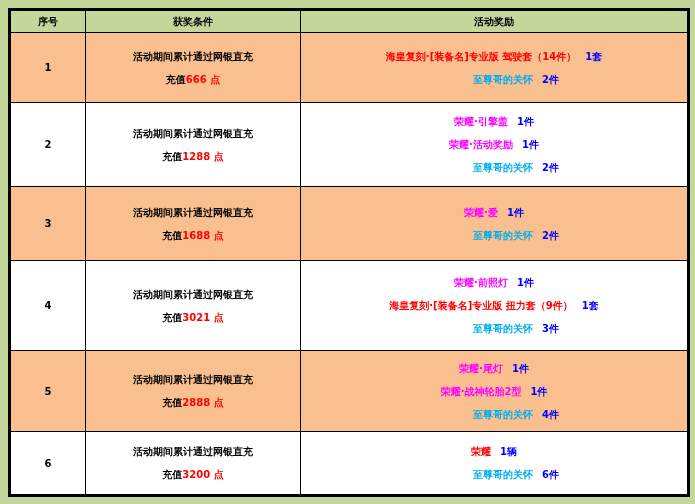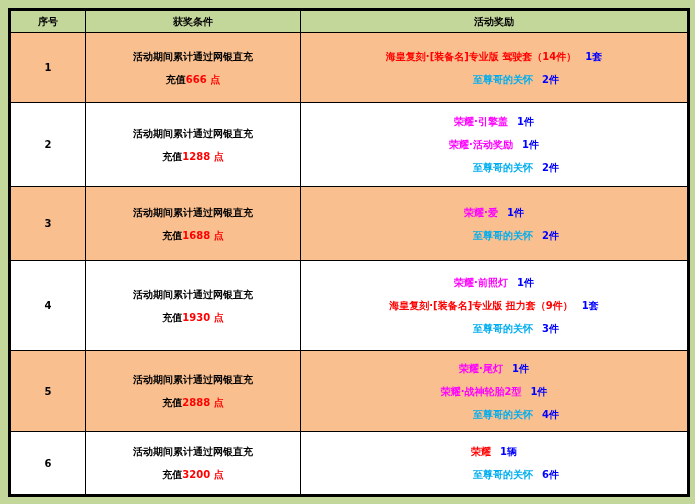--- a/index.html
+++ b/index.html
@@ -101,21 +101,21 @@
         </td>
         <td>
           <div class="reward-line"><span class="c-magenta">荣耀·爱</span><span class="qty">1件</span></div>
           <div class="reward-line"><span class="c-lightblue">至尊哥的关怀</span><span class="qty">2件</span></div>
         </td>
       </tr>
       <tr class="white">
         <td><span>4</span></td>
         <td>
           <div class="cond-line">活动期间累计通过网银直充</div>
-          <div class="cond-line"><span>充值</span><span class="charge-amount">1930 点</span></div>
+          <div class="cond-line"><span>充值</span><span class="charge-amount">3021 点</span></div>
         </td>
         <td>
           <div class="reward-line"><span class="c-magenta">荣耀·前照灯</span><span class="qty">1件</span></div>
           <div class="reward-line"><span class="c-red">海皇复刻·[装备名]专业版 扭力套（9件）</span><span class="qty">1套</span></div>
           <div class="reward-line"><span class="c-lightblue">至尊哥的关怀</span><span class="qty">3件</span></div>
         </td>
       </tr>
       <tr class="orange">
         <td><span>5</span></td>
         <td>

